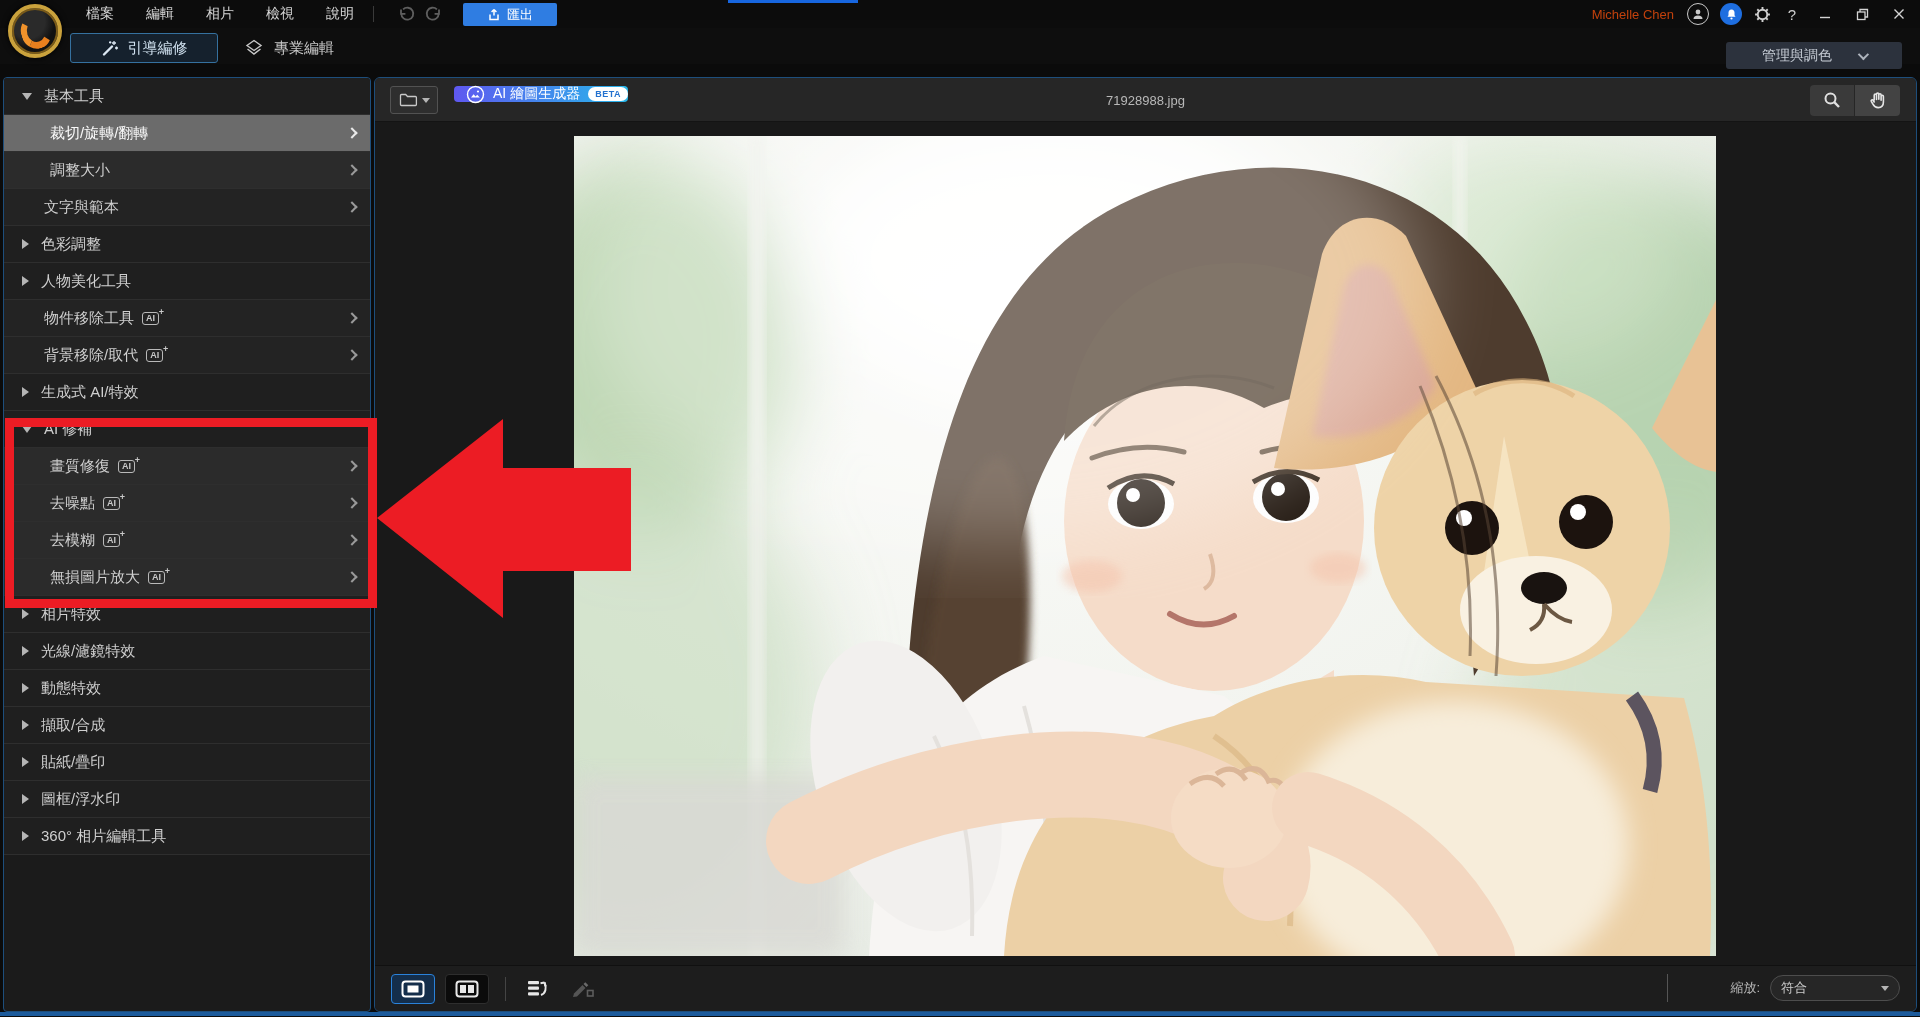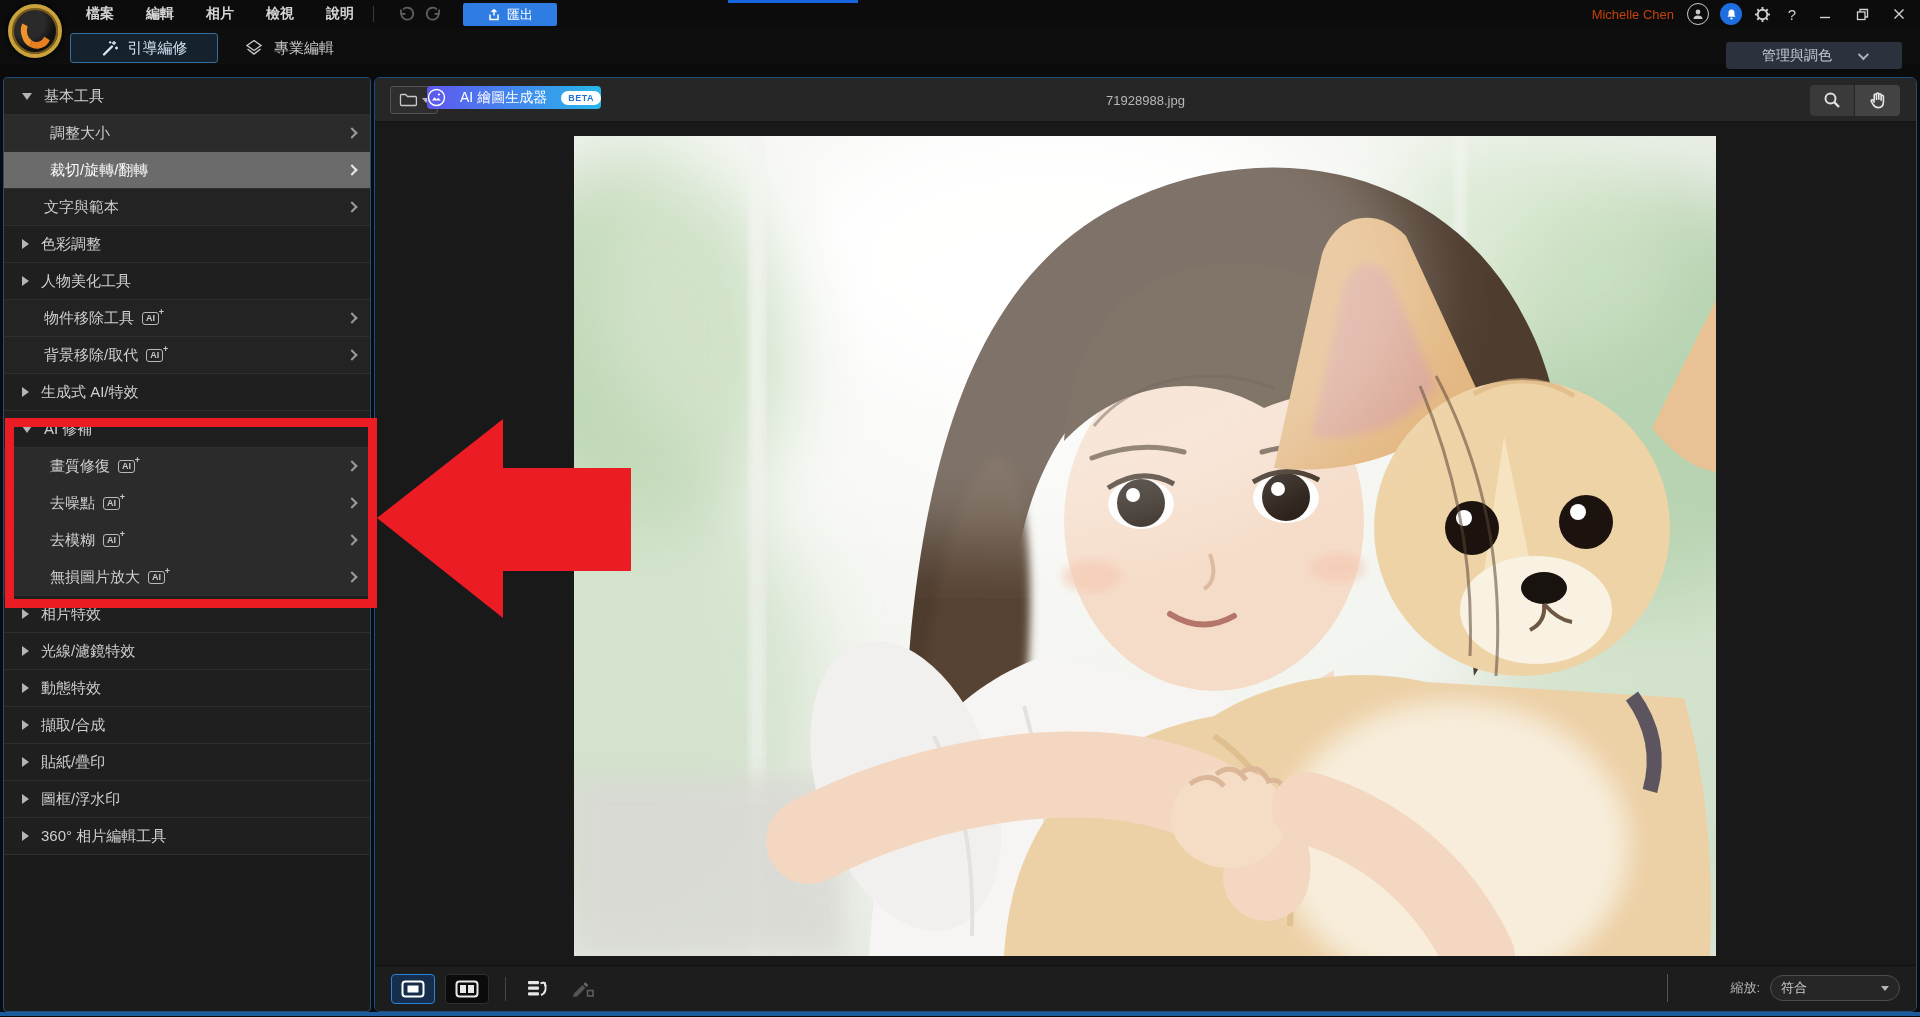--- a/index.html
+++ b/index.html
@@ -9,21 +9,21 @@
 
   
   .titlebar { position:absolute; left:0; top:0; width:1920px; height:28px; background:#0c0c0c; z-index:20; }
   .top-accent { position:absolute; left:728px; top:0; width:130px; height:3px; background:#1766e0; z-index:40; }
   .logo { position:absolute; left:8px; top:4px; width:54px; height:54px; border-radius:50%; z-index:30;
     background:radial-gradient(circle at 35% 30%, #2a2a2a 0 38%, #111 60%);
     border:4px solid #caa23c; box-shadow:inset 0 0 0 2px #7a5a18, 0 0 6px #000; }
   .logo .swoosh { position:absolute; left:9px; top:7px; width:30px; height:34px; border-radius:50%;
     border:6px solid transparent; border-left:6px solid #f0922b; border-bottom:7px solid #e87f1e; transform:rotate(-18deg); }
   .menu { position:absolute; left:82px; top:0; height:28px; display:flex; align-items:center; gap:24px; font-size:14px; color:#d6d6d6; }
-  .menu span { cursor:default; padding:2px 4px;font-weight:bold; }
+  .menu span { cursor:default; padding:2px 4px; }
   .tb-sep { position:absolute; left:373px; top:6px; width:1px; height:16px; background:#3a3a3a; }
   .histbtn { position:absolute; top:3px; width:26px; height:22px; display:flex; align-items:center; justify-content:center; }
   .export-btn { position:absolute; left:463px; top:3px; width:94px; height:23px; background:#2f7de2; border-radius:2px;
     display:flex; align-items:center; justify-content:center; gap:6px; color:#fff; font-size:13px; }
   .user-zone { position:absolute; right:8px; top:0; height:28px; display:flex; align-items:center; gap:11px; }
   .user-name { font-size:13px; color:#c2410c; margin-right:2px; }
   .round-icon { width:22px; height:22px; border-radius:50%; display:flex; align-items:center; justify-content:center; }
   .avatar { border:1.5px solid #c9c9c9; }
   .bell { background:#1e6ee0; }
   .help-q { font-size:15px; color:#cfcfcf; width:18px; text-align:center; }
@@ -55,22 +55,22 @@
     border:1px solid #b9b9b9; border-radius:3px; padding:0 3px; font-weight:bold; }
   .ai-badge i { position:absolute; top:-6px; right:-6px; font-style:normal; font-size:9px; color:#c9c9c9; }
 
   
   .canvas { position:absolute; left:374px; top:77px; width:1543px; height:935px; background:#191919;
     border:1px solid #1d4e7c; border-radius:6px; overflow:hidden; }
   .cv-head { position:absolute; left:0; top:0; width:100%; height:44px; background:#262626; border-bottom:1px solid #141414; }
   .folder-btn { position:absolute; left:15px; top:8px; width:48px; height:28px; background:#2e2e2e; border:1px solid #525252; border-radius:3px;
     display:flex; align-items:center; justify-content:center; gap:4px; }
   .dd-tri { width:0; height:0; border-left:4px solid transparent; border-right:4px solid transparent; border-top:5px solid #b5b5b5; }
-  .aigen-btn { position:absolute; left:52px; top:8px; width:174px; height:23px; border-radius:4px;
-    background:linear-gradient(90deg,#5f58f0,#27b7ea); display:flex; align-items:center; justify-content:space-between; gap:8px; color:#fff; font-size:14px; }
+  .aigen-btn { position:absolute; left:79px; top:8px; width:174px; height:16px; border-radius:4px;
+    background:linear-gradient(90deg,#5f58f0,#27b7ea); display:flex; align-items:center; justify-content:flex-end; gap:8px; color:#fff; font-size:14px; }
   .beta { background:#fff; color:#2472cf; font-size:9px; font-weight:bold; letter-spacing:.5px; border-radius:8px; padding:2px 7px; }
   .filename { position:absolute; left:0; top:0; width:100%; height:44px; display:flex; align-items:center; justify-content:center;
     font-size:13px; color:#b8b8b8; pointer-events:none; }
   .navtools { position:absolute; right:16px; top:7px; display:flex; }
   .navtools .nbtn { width:45px; height:31px; background:#3a3a3a; display:flex; align-items:center; justify-content:center; }
   .navtools .nbtn:first-child { border-radius:4px 0 0 4px; border-right:1px solid #262626; }
   .navtools .nbtn:last-child { border-radius:0 4px 4px 0; background:#434343; }
 
   .photo { position:absolute; left:199px; top:58px; width:1142px; height:820px; background:#f4f5f2; }
 
@@ -199,26 +199,26 @@
     <span>管理與調色</span>
     <span class="chev-down"></span>
   </div>
 </div>
 
 <div class="sidebar" id="sidebar">
     <div class="srow header">
       <span class="tri exp"></span>
       <span>基本工具</span>
     </div>
+    <div class="srow child selected">
+      <span>裁切/旋轉/翻轉</span>
+      <span class="chev"></span>
+    </div>
     <div class="srow child">
       <span>調整大小</span>
-      <span class="chev"></span>
-    </div>
-    <div class="srow child selected">
-      <span>裁切/旋轉/翻轉</span>
       <span class="chev"></span>
     </div>
     <div class="srow leaf">
       <span>文字與範本</span>
       <span class="chev"></span>
     </div>
     <div class="srow header">
       <span class="tri col"></span>
       <span>色彩調整</span>
     </div>

